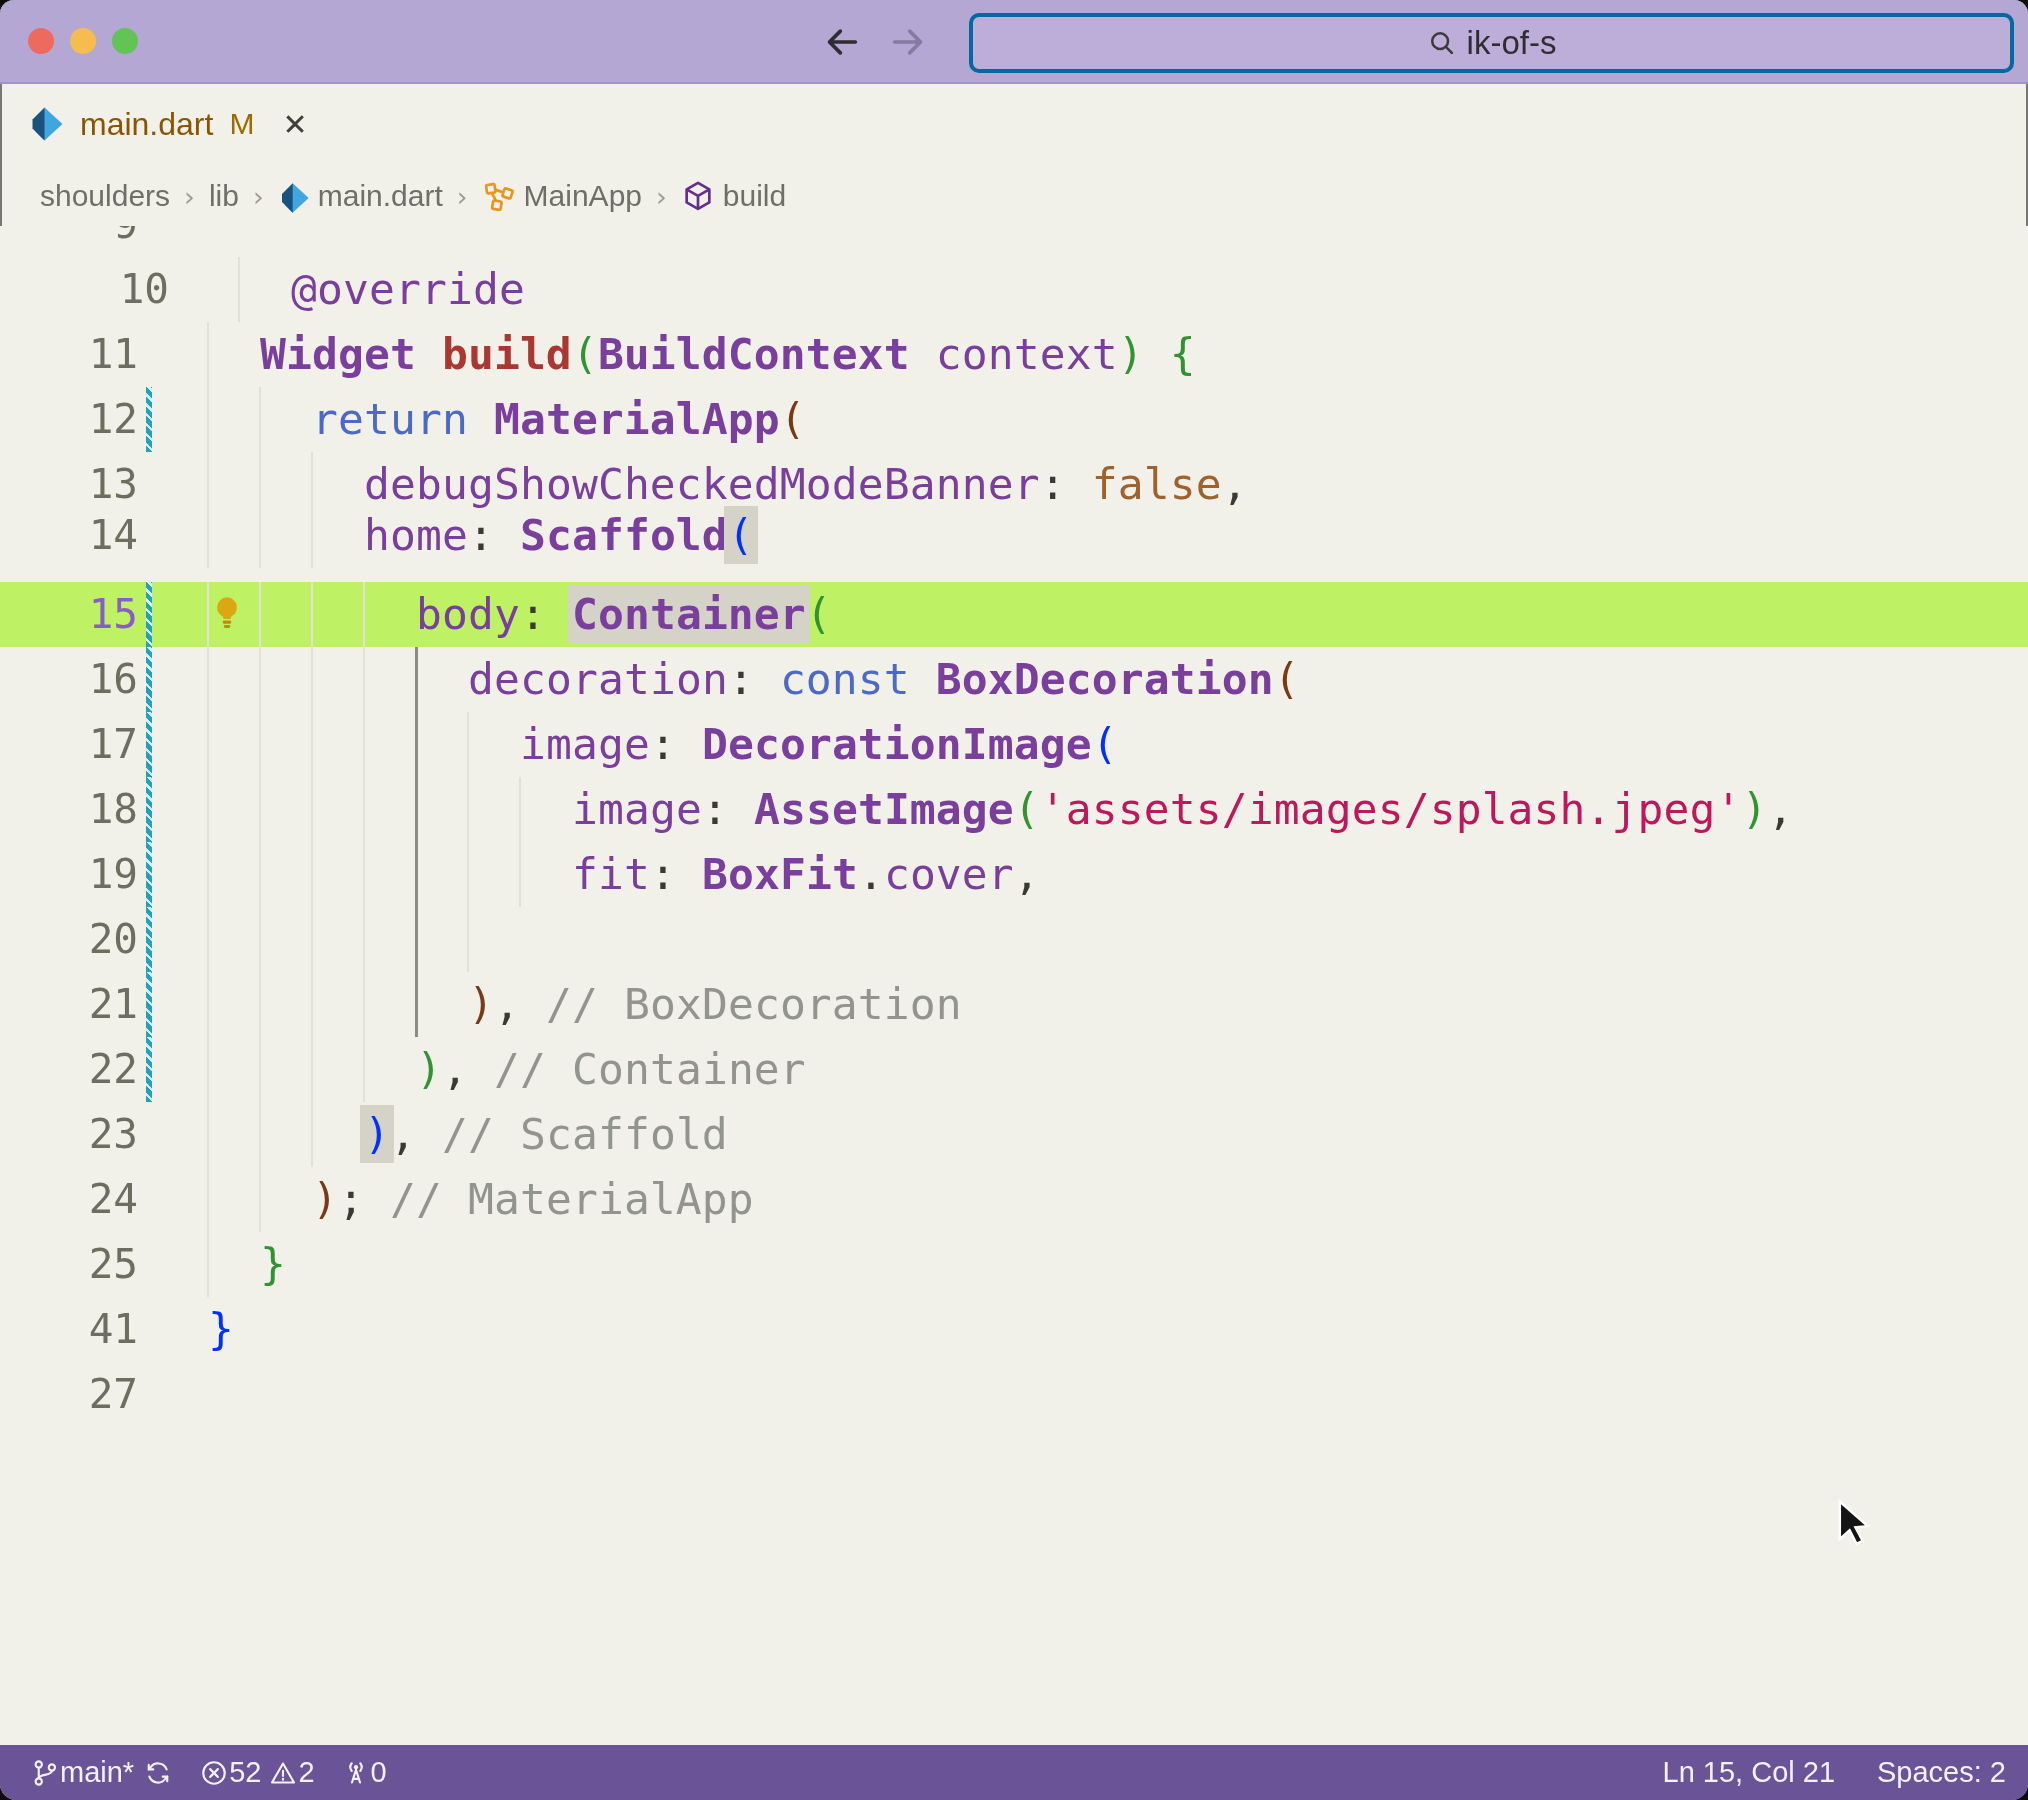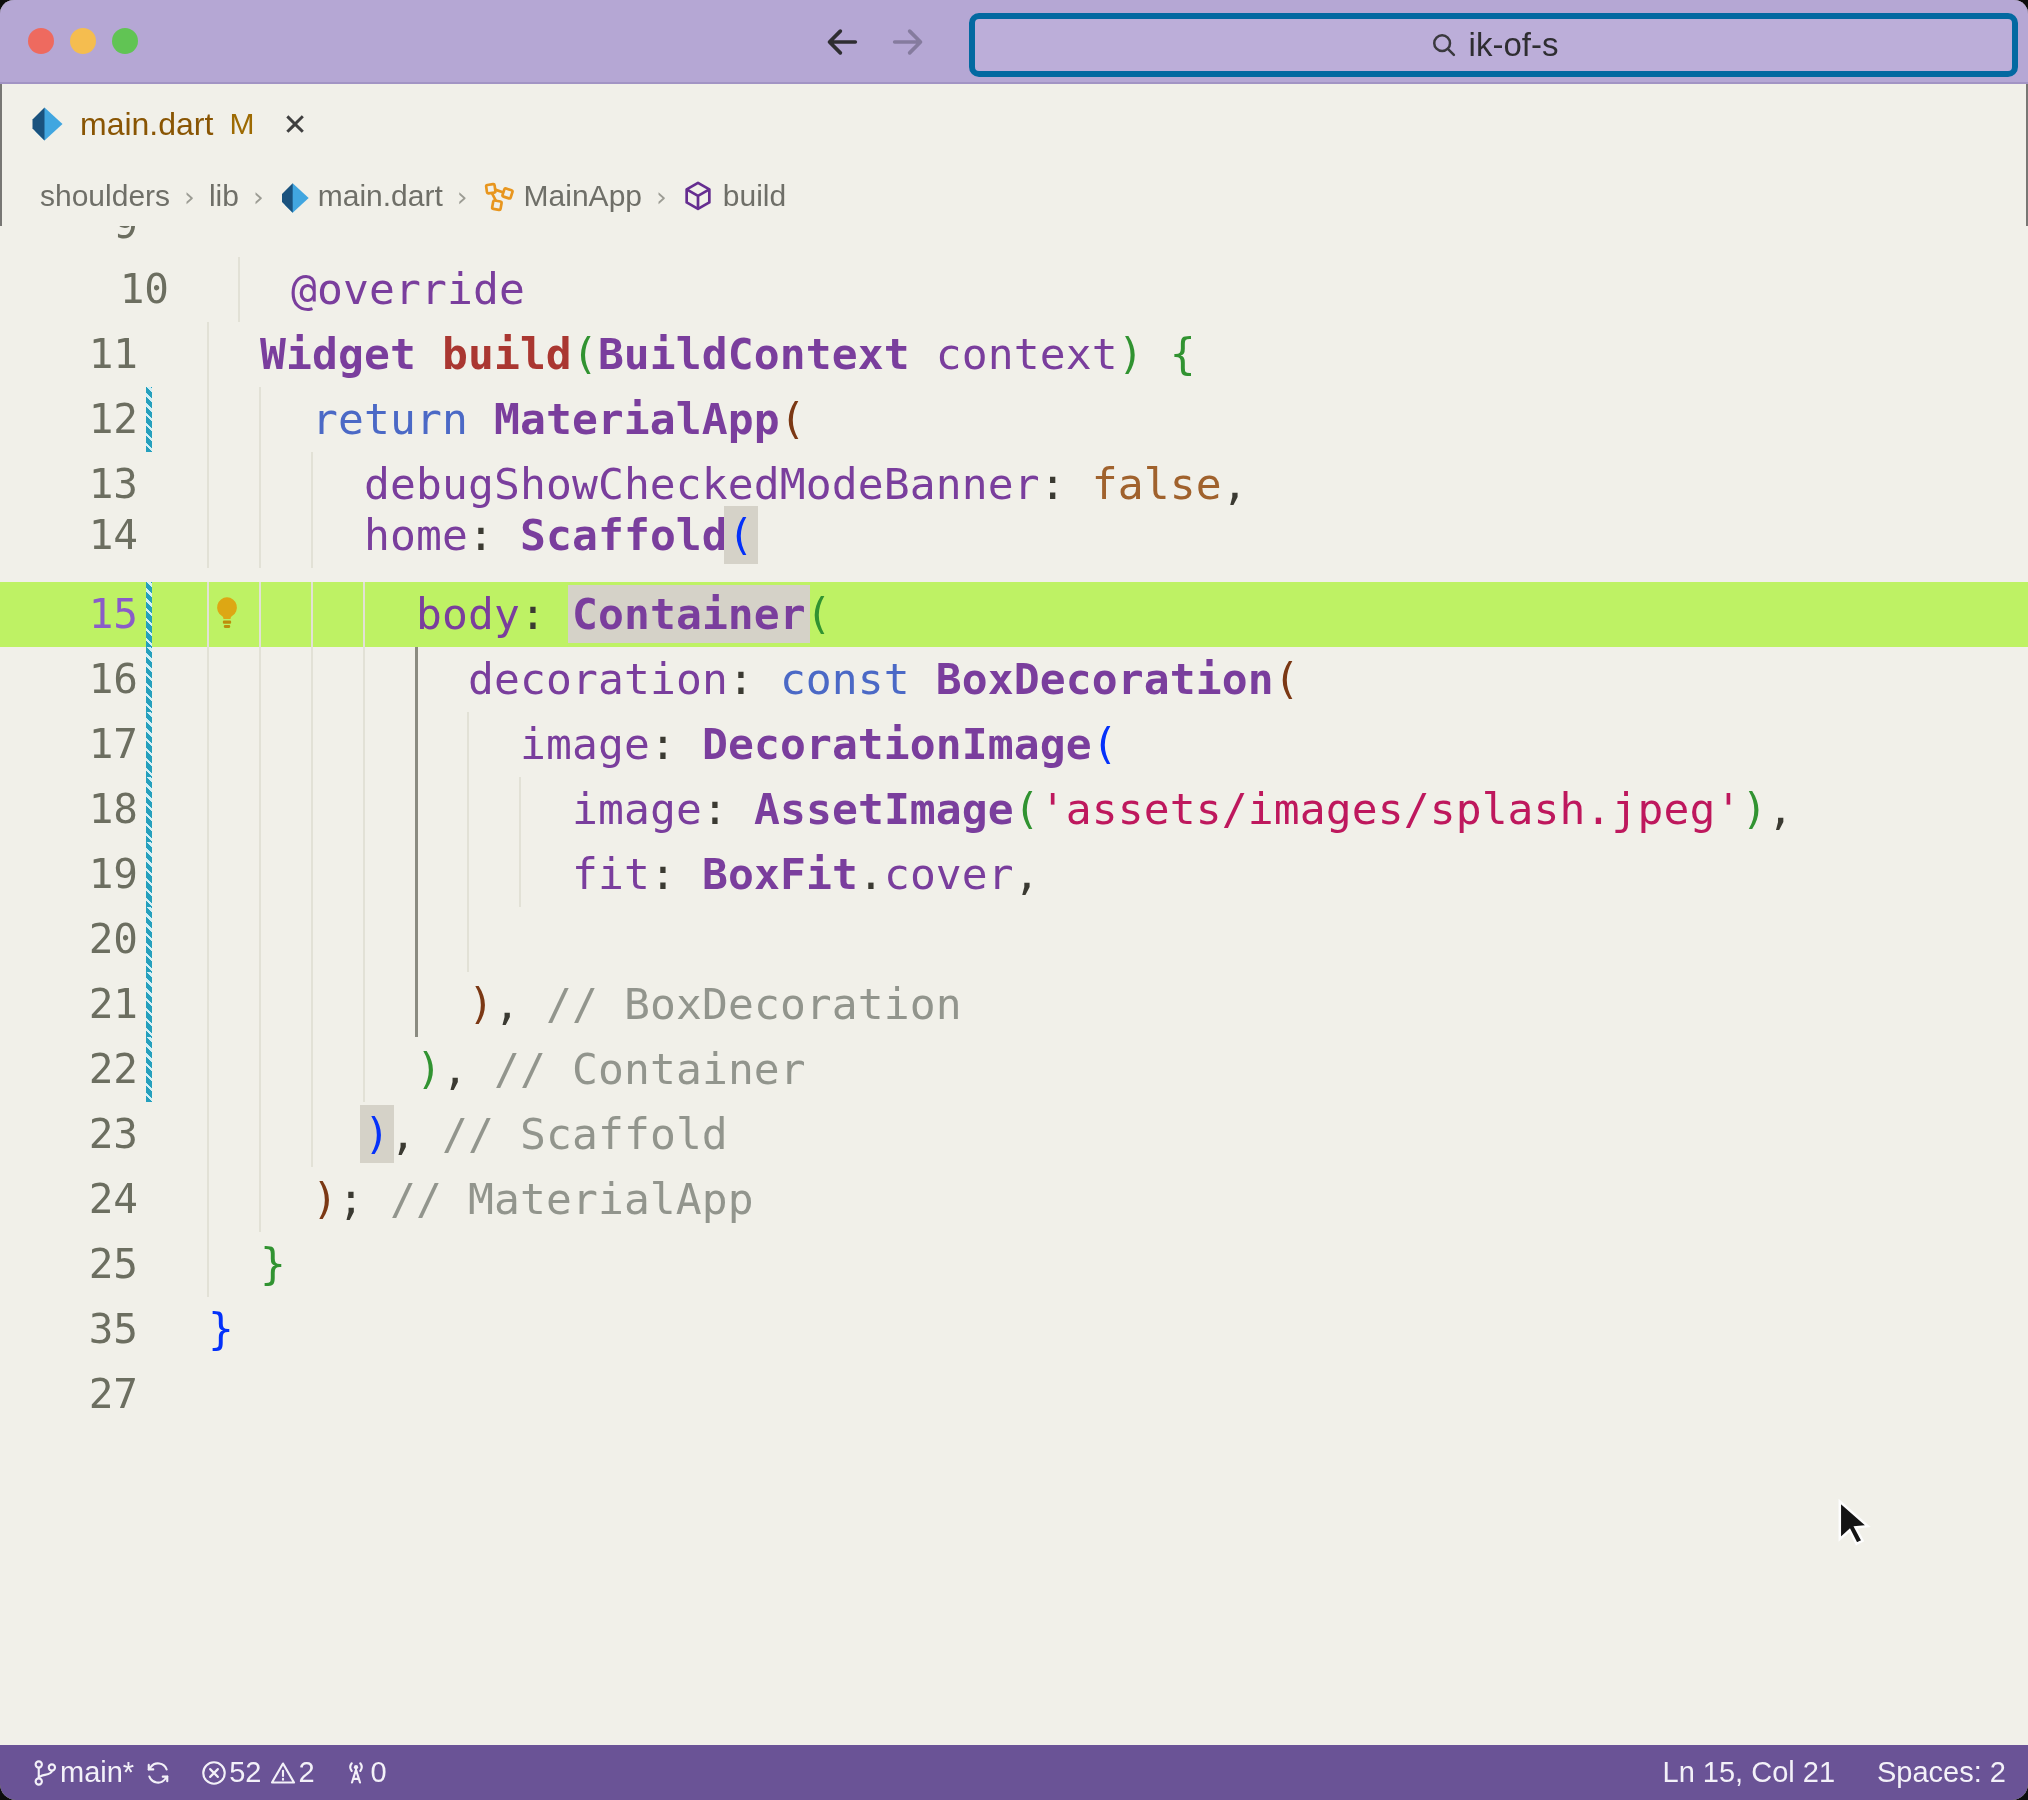--- a/index.html
+++ b/index.html
@@ -9,21 +9,21 @@
   
   #titlebar{position:relative;height:82px;background:#b5a7d4;border-bottom:2px solid #a294c4;}
   .traffic{position:absolute;top:28px;width:26px;height:26px;border-radius:50%;}
   #tl-close{left:28px;background:#ee6a5f;}
   #tl-min{left:70px;background:#f5bd4f;}
   #tl-zoom{left:112px;background:#61c454;}
   .navarrow{position:absolute;top:20px;width:44px;height:44px;display:flex;align-items:center;justify-content:center;}
   #nav-back{left:820px;}
   #nav-fwd{left:886px;}
   #searchbox{position:absolute;left:969px;top:13px;width:1037px;height:52px;background:#bcaed9;
-    border:6px solid #0369a1;border-radius:10px;display:flex;align-items:center;justify-content:center;gap:10px;}
+    border:4px solid #0369a1;border-radius:10px;display:flex;align-items:center;justify-content:center;gap:10px;}
   #searchbox .stext{font-size:33px;color:#2e2d31;}
   
   #tabbar{height:80px;display:flex;align-items:center;}
   #tab{display:flex;align-items:center;margin-left:28px;gap:0;}
   #tab .tlabel{font-size:32px;color:#895503;margin-left:16px;}
   #tab .tbadge{font-size:30px;color:#9d6a02;margin-left:16px;font-weight:500;}
   #tab .tclose{font-size:30px;color:#3f3f3f;margin-left:28px;}
   
   #breadcrumbs{height:64px;display:flex;align-items:center;padding-left:40px;gap:0;}
   .crumb{display:flex;align-items:center;gap:8px;font-size:30px;color:#6f6f68;}
@@ -270,21 +270,21 @@
         <div class="guide" style="left: 259px;"></div>
         <div class="lnum">24</div>
         <div class="codeln" style="left: 312px;"><span class="tk-b3">)</span><span class="tk-pun">; </span><span class="tk-cmt">// MaterialApp</span></div>
       </div>
       <div class="line-row" style="top: 1006px;">
         <div class="guide" style="left: 207px;"></div>
         <div class="lnum">25</div>
         <div class="codeln" style="left: 260px;"><span class="tk-b2">}</span></div>
       </div>
       <div class="line-row" style="top: 1071px;">
-        <div class="lnum">35</div>
+        <div class="lnum">41</div>
         <div class="codeln" style="left: 208px;"><span class="tk-b1">}</span></div>
       </div>
       <div class="line-row" style="top: 1136px;">
         <div class="lnum">27</div>
         <div class="codeln" style="left: 208px;"></div>
       </div>
     </div>
 
   <div id="statusbar">
     <div class="sb-group" style="gap:26px;">

